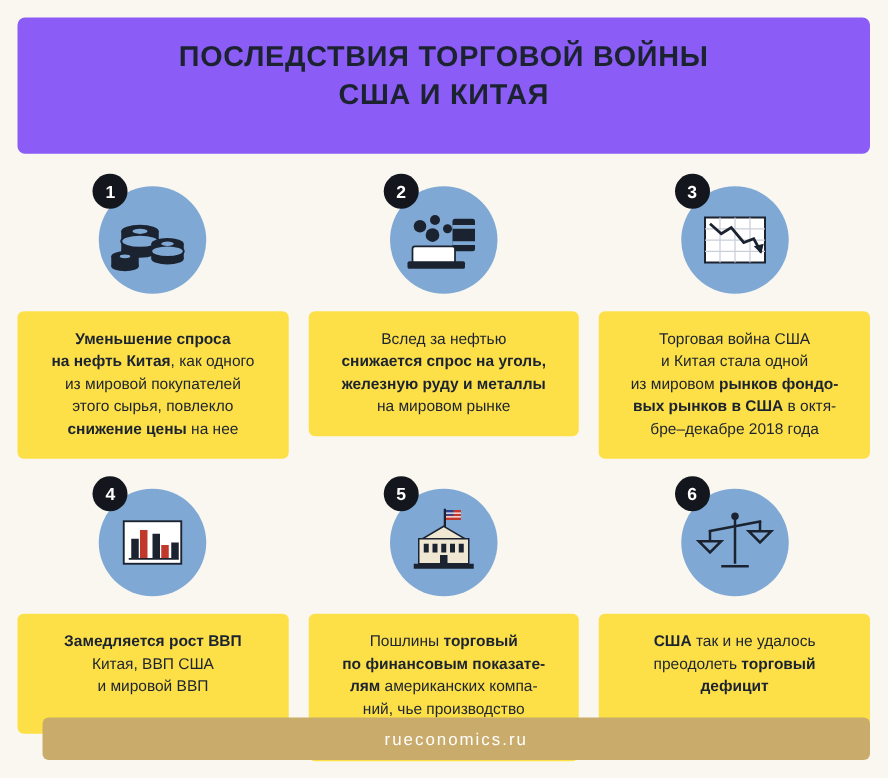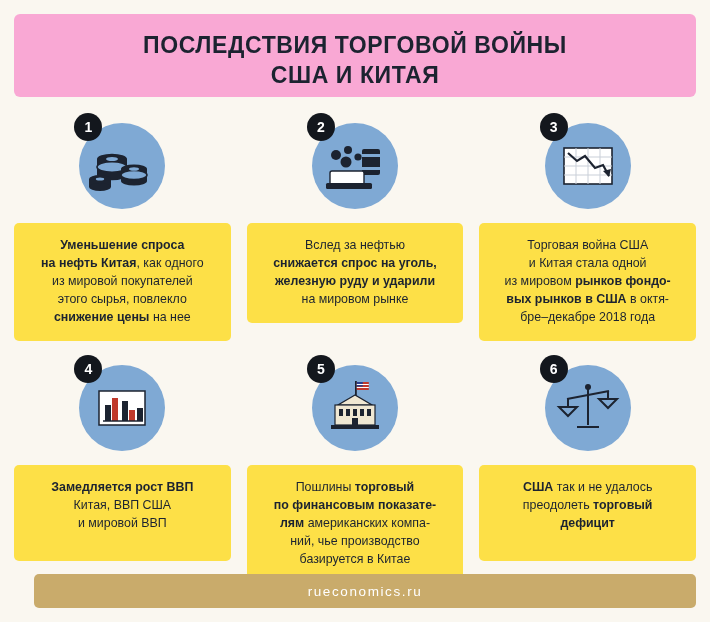--- a/index.html
+++ b/index.html
@@ -13,23 +13,23 @@
   }
   .page {
     position: relative;
     width: 710px;
     height: 622px;
     background: #faf7f0;
     padding: 14px 14px 0 14px;
   }
   
   .title-card {
-    background: #f9a8d4;
+    background: #8b5cf6;
     border-radius: 6px;
-    padding: 16px 10px 6px 10px;
+    padding: 16px 10px 32px 10px;
     text-align: center;
   }
   .title-card .title-line {
     font-size: 23px;
     font-weight: bold;
     color: #1c2330;
     letter-spacing: 0.6px;
     line-height: 1.32;
     text-transform: uppercase;
   }
@@ -175,21 +175,21 @@
             </g>
             <g>
               <rect x="18" y="48" width="34" height="14" rx="2" fill="#ffffff"></rect>
               <rect x="18" y="48" width="34" height="14" rx="2" fill="none" stroke="#1c2330" stroke-width="1.4"></rect>
               <rect x="14" y="60" width="46" height="6" rx="1.5" fill="#1c2330"></rect>
             </g>
           </svg>
         </div>
         <div class="num">2</div>
       </div>
-      <div class="caption"><span>Вслед за нефтью</span><br><b>снижается спрос на уголь,</b><br><b>железную руду и ударили</b><br><span>на мировом рынке</span></div>
+      <div class="caption"><span>Вслед за нефтью</span><br><b>снижается спрос на уголь,</b><br><b>железную руду и металлы</b><br><span>на мировом рынке</span></div>
     </div>
 
     <div class="cell">
       <div class="badge-wrap">
         <div class="circle">
           <svg width="86" height="86" viewBox="0 0 86 86" aria-hidden="true">
             <rect x="19" y="25" width="48" height="36" fill="#ffffff" stroke="#1c2330" stroke-width="1.6"></rect>
             <g stroke="#c9cfd8" stroke-width="1">
               <line x1="19" y1="34" x2="67" y2="34"></line>
               <line x1="19" y1="43" x2="67" y2="43"></line>

